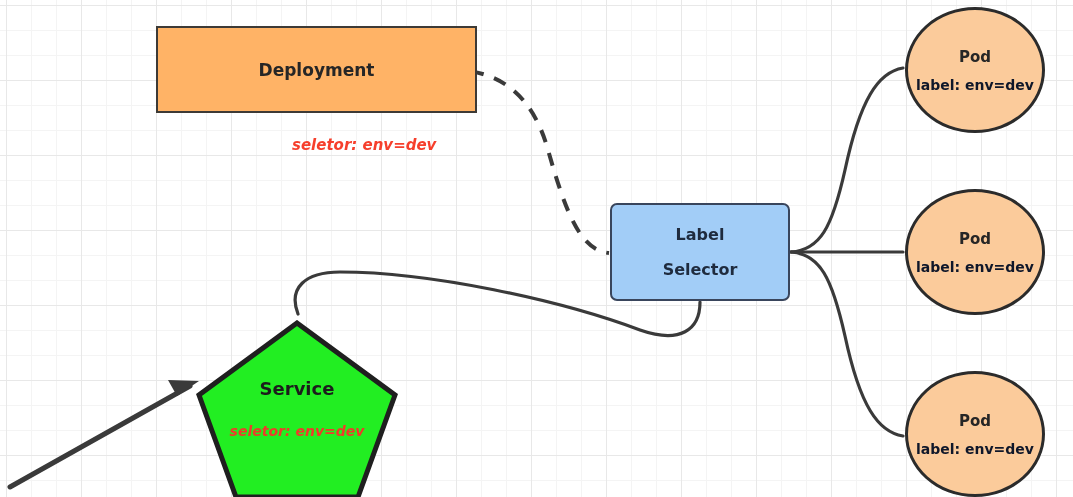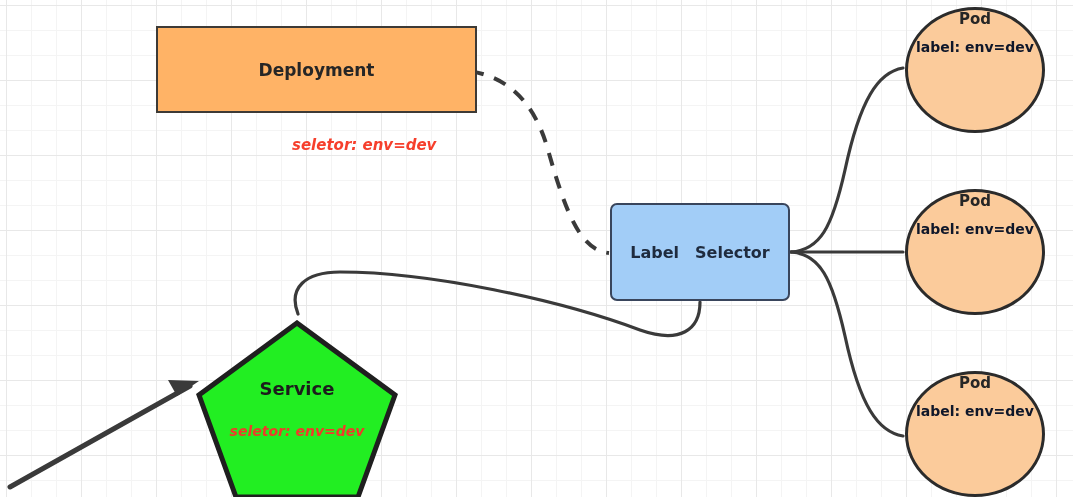--- a/index.html
+++ b/index.html
@@ -48,40 +48,41 @@
     color: #262626;
   }
 
   .selector-box {
     left: 610px; top: 203px;
     width: 180px; height: 98px;
     background: #a2cdf7;
     border: 2px solid #39455c;
     border-radius: 7px;
     display: flex;
-    flex-direction: row;
+    flex-direction: column;
     align-items: center;
     justify-content: center;
     gap: 16px;
   }
   .selector-line {
     font-size: 16px;
     font-weight: bold;
     color: #1f2b3e;
   }
 
   .pod {
     width: 140px; height: 126px;
     left: 905px;
     background: #fbcb9b;
     border: 3px solid #2b2b2b;
     border-radius: 50%;
     display: flex;
     flex-direction: column;
     align-items: center;
+    justify-content: center;
     gap: 11px;
   }
   .pod-1 { top: 7px; }
   .pod-2 { top: 189px; }
   .pod-3 { top: 371px; }
   .pod-title {
     font-size: 15px;
     font-weight: bold;
     color: #262626;
   }

